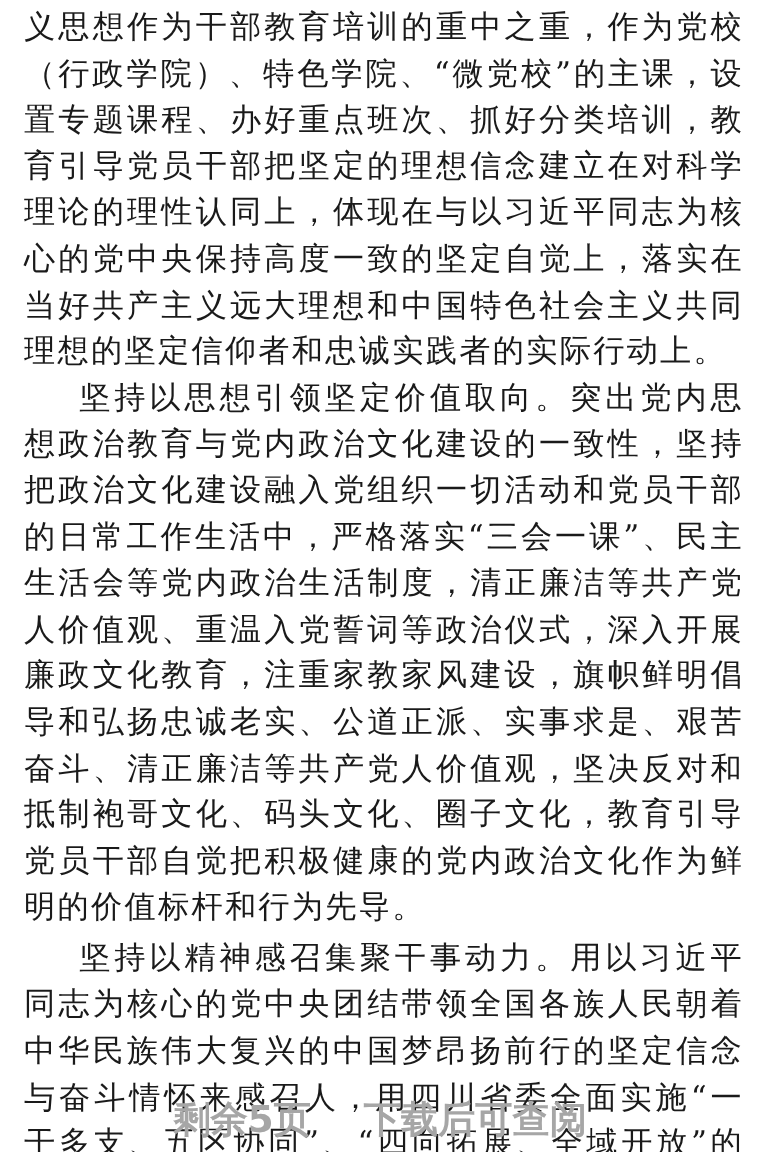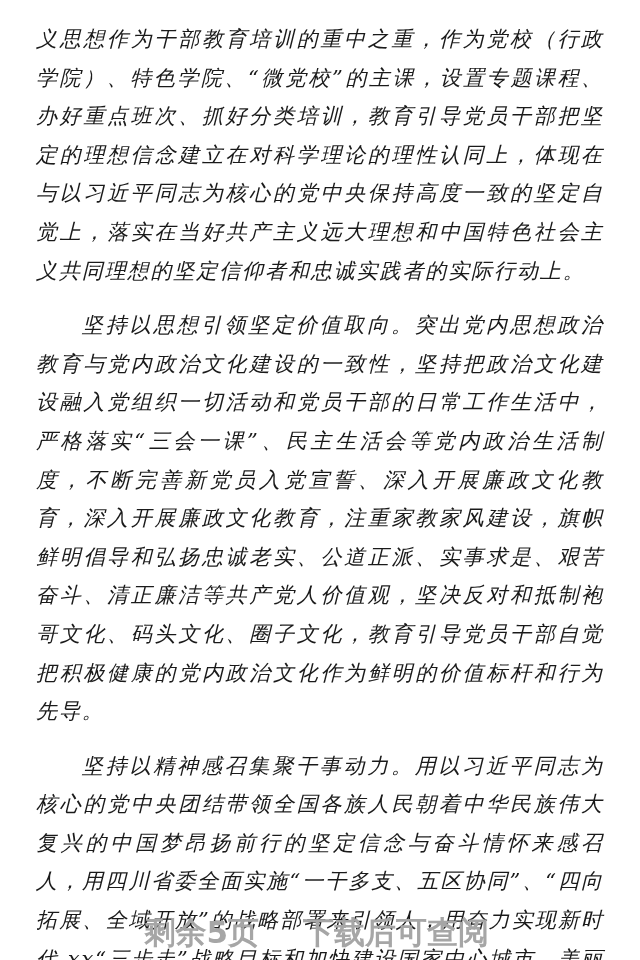--- a/index.html
+++ b/index.html
@@ -15,28 +15,27 @@
       font-family: "DejaVu Serif", "Liberation Serif", serif;
       color: #1a1a1a;
     }
     .page {
       position: absolute;
       left: 20px;
       top: 4px;
       width: 600px;
     }
     .para {
-      margin: 16px;
-      font-size: 21px;
+      margin: 0;
+      font-size: 26px;
       line-height: 38.6px;
       letter-spacing: 1.9px;
       text-align: justify;
       text-justify: inter-character;
       word-break: break-all;
-      font-style: italic;
     }
     .para.indent {
       text-indent: 46px;
     }
     .para.gap-after {
       margin-bottom: 4px;
     }
     .more-banner {
       position: absolute;
       left: 0;
@@ -55,19 +54,19 @@
     }
     .more-banner .spacer {
       width: 44px;
     }
   </style>
 </head>
 <body>
 
 <div class="page">
   <p class="para">义思想作为干部教育培训的重中之重，作为党校（行政学院）、特色学院、“微党校”的主课，设置专题课程、办好重点班次、抓好分类培训，教育引导党员干部把坚定的理想信念建立在对科学理论的理性认同上，体现在与以习近平同志为核心的党中央保持高度一致的坚定自觉上，落实在当好共产主义远大理想和中国特色社会主义共同理想的坚定信仰者和忠诚实践者的实际行动上。</p>
-  <p class="para indent gap-after">坚持以思想引领坚定价值取向。突出党内思想政治教育与党内政治文化建设的一致性，坚持把政治文化建设融入党组织一切活动和党员干部的日常工作生活中，严格落实“三会一课”、民主生活会等党内政治生活制度，不断完善新党员入党宣誓、深入开展廉政文化教育，深入开展廉政文化教育，注重家教家风建设，旗帜鲜明倡导和弘扬忠诚老实、公道正派、实事求是、艰苦奋斗、清正廉洁等共产党人价值观，坚决反对和抵制袍哥文化、码头文化、圈子文化，教育引导党员干部自觉把积极健康的党内政治文化作为鲜明的价值标杆和行为先导。</p>
+  <p class="para indent gap-after">坚持以思想引领坚定价值取向。突出党内思想政治教育与党内政治文化建设的一致性，坚持把政治文化建设融入党组织一切活动和党员干部的日常工作生活中，严格落实“三会一课”、民主生活会等党内政治生活制度，清正廉洁等共产党人价值观、重温入党誓词等政治仪式，深入开展廉政文化教育，注重家教家风建设，旗帜鲜明倡导和弘扬忠诚老实、公道正派、实事求是、艰苦奋斗、清正廉洁等共产党人价值观，坚决反对和抵制袍哥文化、码头文化、圈子文化，教育引导党员干部自觉把积极健康的党内政治文化作为鲜明的价值标杆和行为先导。</p>
   <p class="para indent">坚持以精神感召集聚干事动力。用以习近平同志为核心的党中央团结带领全国各族人民朝着中华民族伟大复兴的中国梦昂扬前行的坚定信念与奋斗情怀来感召人，用四川省委全面实施“一干多支、五区协同”、“四向拓展、全域开放”的战略部署来引领人，用奋力实现新时代 xx“三步走”战略目标和加快建设国家中心城市、美丽宜居公园城市、国际门户枢纽城市、世界文化名城的美好蓝图来激励人，教育</p>
 </div>
 
 <div class="more-banner">
   <span>剩余5页</span><span class="spacer"></span><span>下载后可查阅</span>
 </div>
 
 </body></html>

